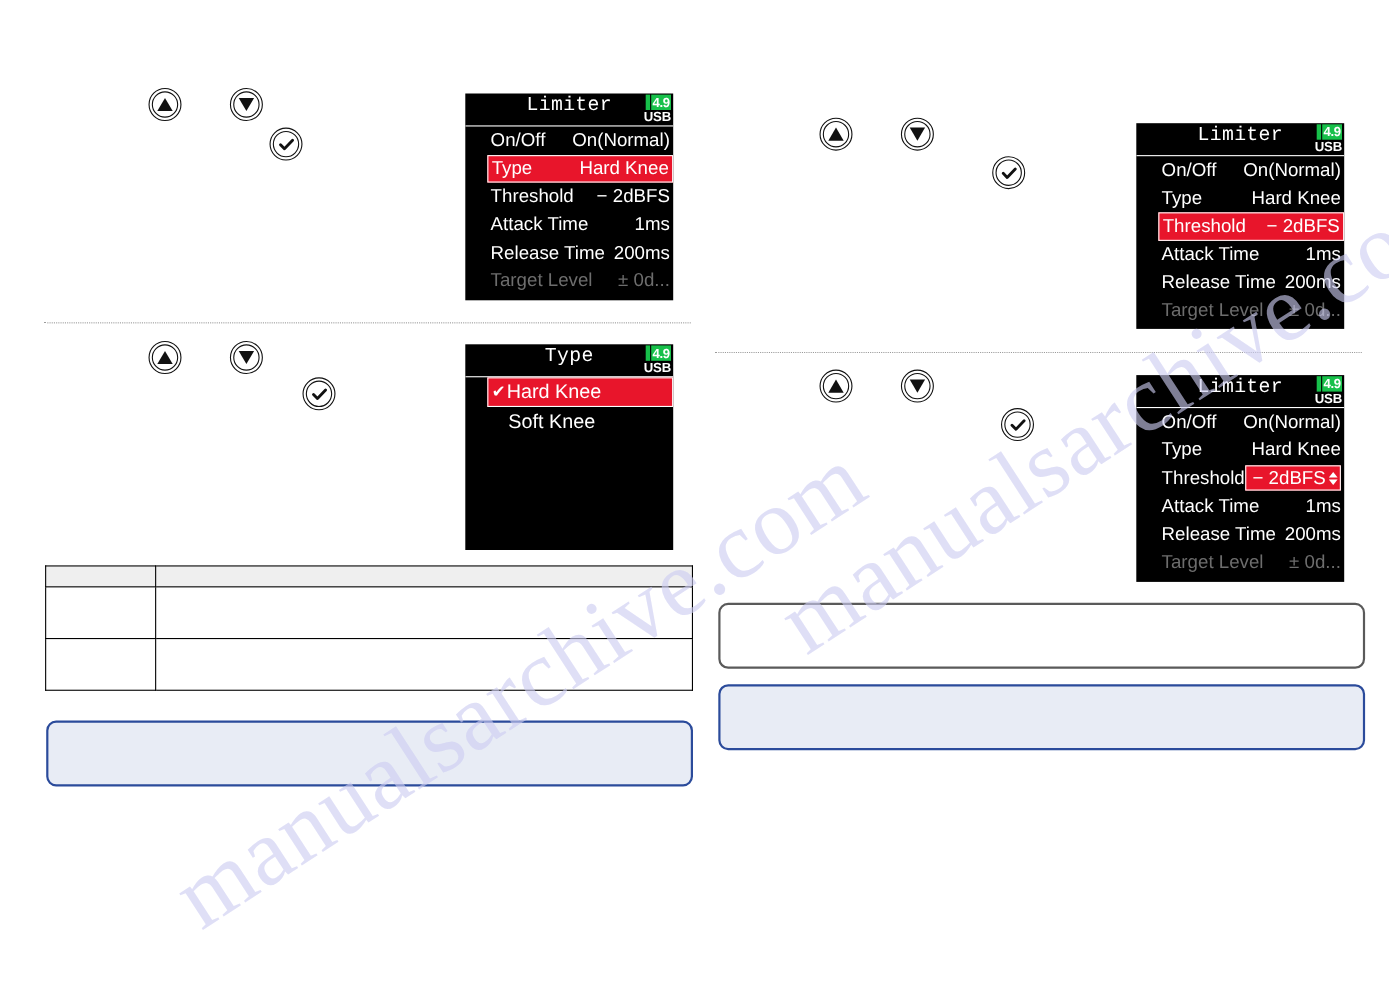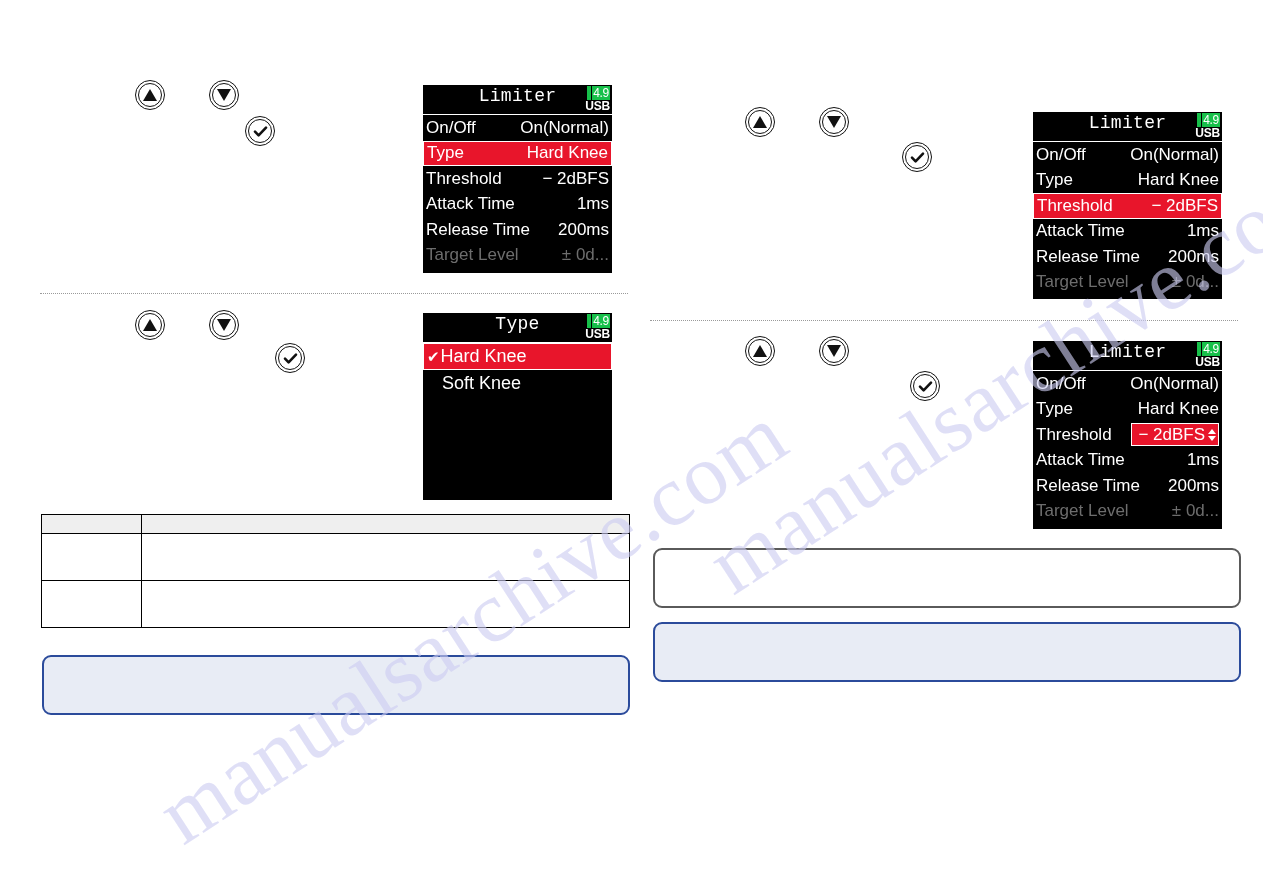--- a/index.html
+++ b/index.html
@@ -136,35 +136,35 @@
   .batt-nub {
     width: 4px;
     background: #17c04a;
     margin-right: 1px;
     height: 14px;
   }
   .batt-body {
     background: #17c04a;
     color: #ffffff;
     font-size: 12px;
-    font-weight: normal;
+    font-weight: bold;
     line-height: 14px;
     padding: 0 1px;
     letter-spacing: -.3px;
   }
   .usb-label {
     color: #ffffff;
     font-size: 12px;
     font-weight: bold;
     line-height: 13px;
     text-align: right;
     letter-spacing: -.2px;
   }
 
-  .lcd-rows { position: relative; }
+  .lcd-rows { position: relative; padding-left: 20px; }
   .lcd-row {
     position: relative;
     display: flex;
     align-items: center;
     justify-content: space-between;
     color: #ffffff;
     font-size: 17px;
     padding: 0 3px;
     box-sizing: border-box;
     height: 25.5px;

